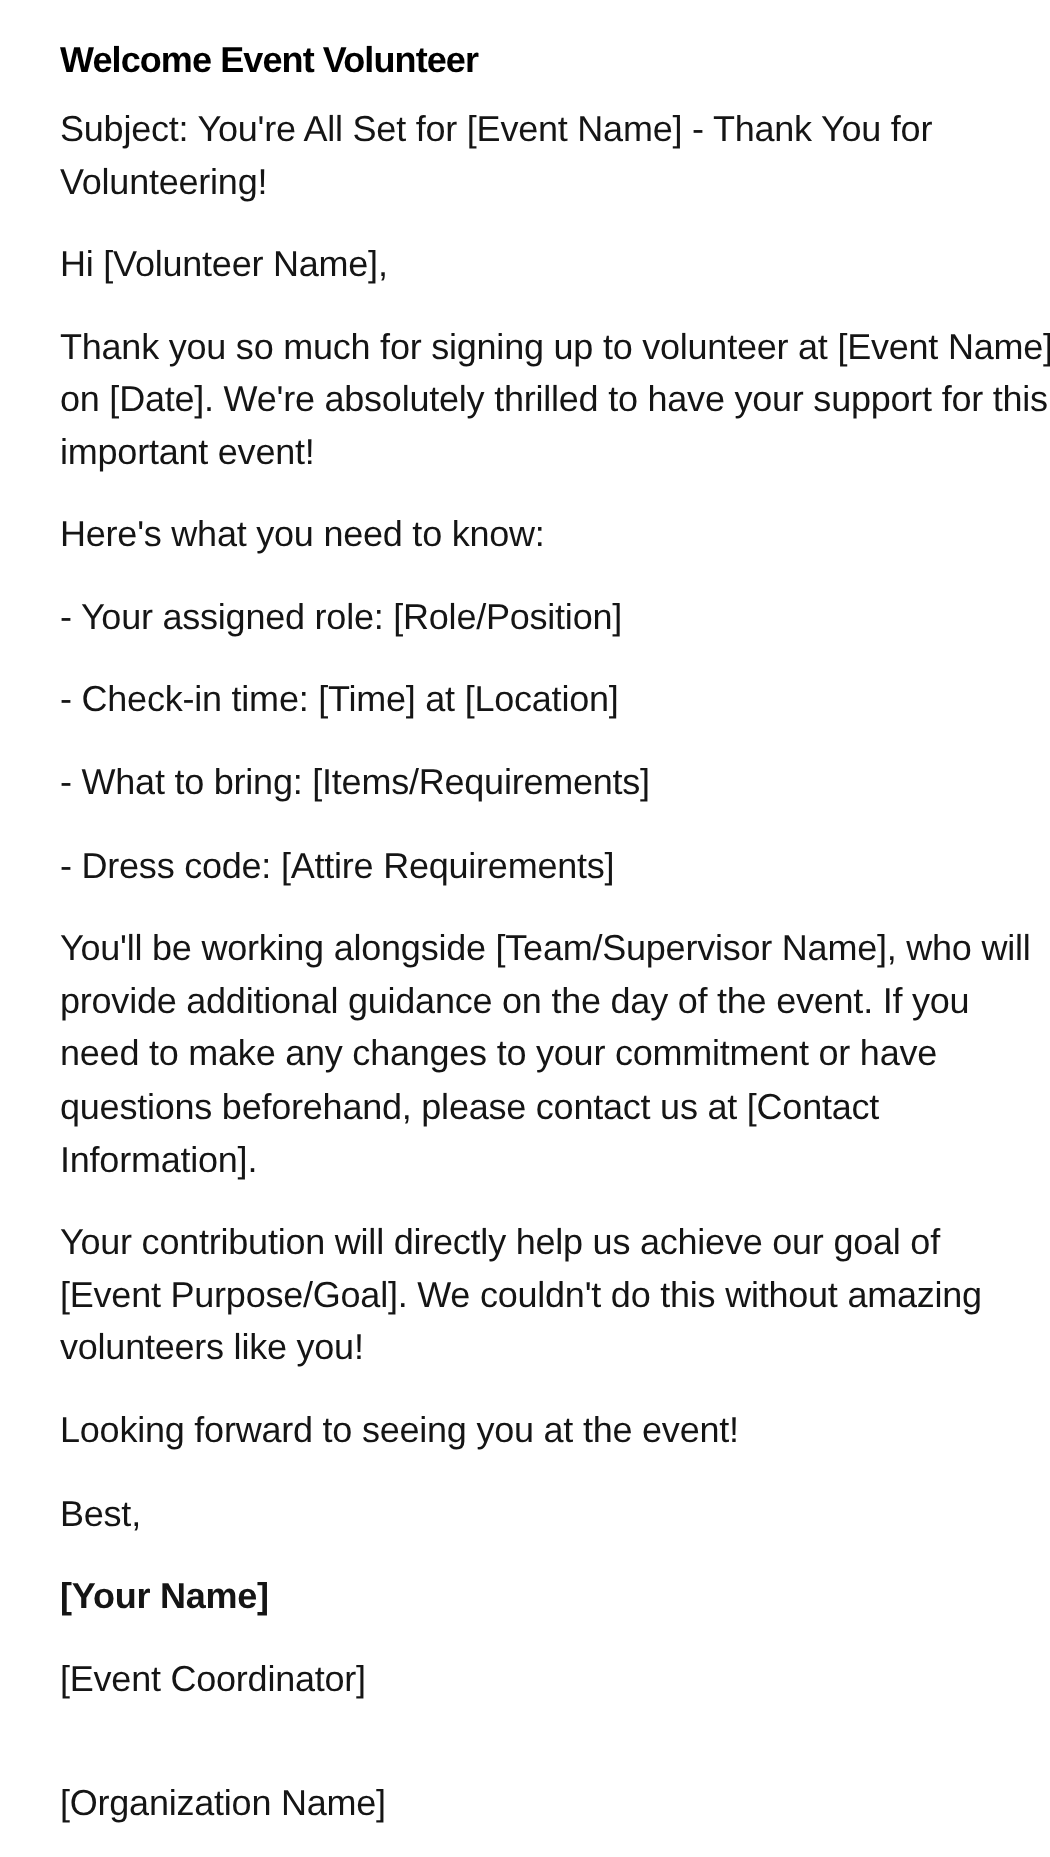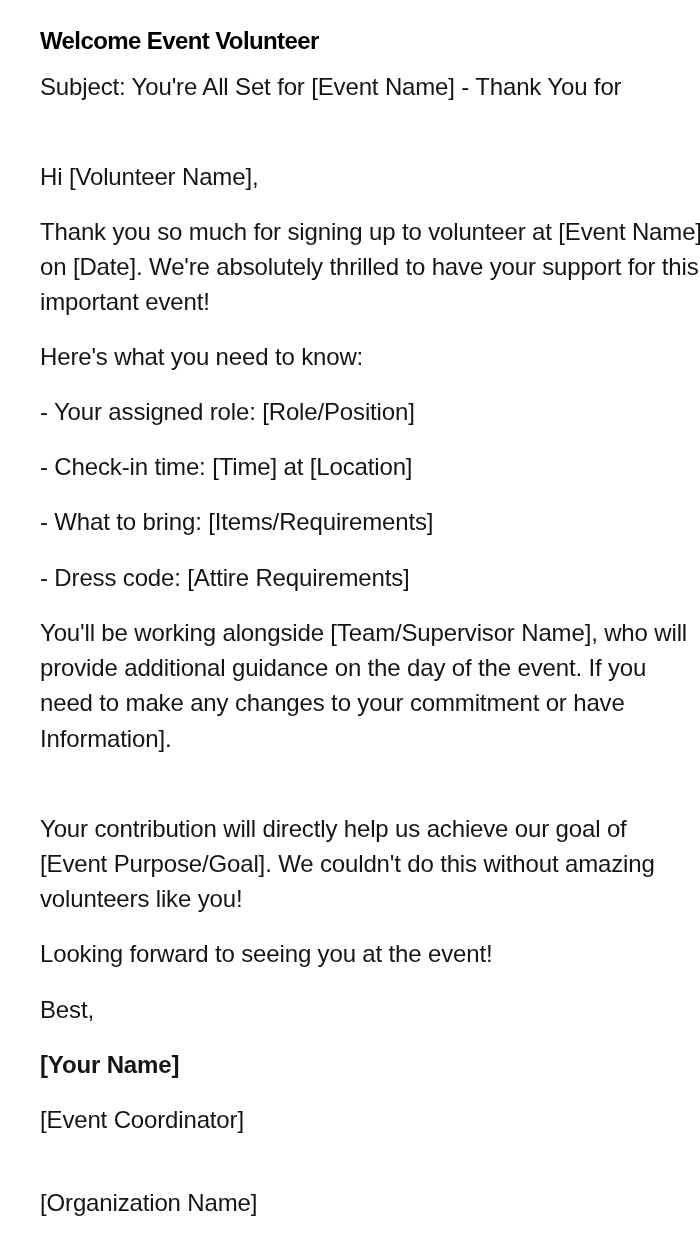--- a/index.html
+++ b/index.html
@@ -49,20 +49,21 @@
   </style>
 </head>
 <body>
 
 <div class="doc">
 
   <h1 class="title">Welcome Event Volunteer</h1>
 
   <p class="para" style="top:69px;">
     <span class="line">Subject: You're All Set for [Event Name] - Thank You for</span>
+    <span class="line">Volunteering!</span>
   </p>
 
   <p class="para" style="top:159px;">
     <span class="line">Hi [Volunteer Name],</span>
   </p>
 
   <p class="para" style="top:214px;">
     <span class="line">Thank you so much for signing up to volunteer at [Event Name]</span>
     <span class="line">on [Date]. We're absolutely thrilled to have your support for this</span>
     <span class="line">important event!</span>
@@ -82,20 +83,21 @@
     <span class="line">- What to bring: [Items/Requirements]</span>
   </p>
   <p class="para" style="top:560px;">
     <span class="line">- Dress code: [Attire Requirements]</span>
   </p>
 
   <p class="para" style="top:615px;">
     <span class="line">You'll be working alongside [Team/Supervisor Name], who will</span>
     <span class="line">provide additional guidance on the day of the event. If you</span>
     <span class="line">need to make any changes to your commitment or have</span>
+    <span class="line">questions beforehand, please contact us at [Contact</span>
     <span class="line">Information].</span>
   </p>
 
   <p class="para" style="top:811px;">
     <span class="line">Your contribution will directly help us achieve our goal of</span>
     <span class="line">[Event Purpose/Goal]. We couldn't do this without amazing</span>
     <span class="line">volunteers like you!</span>
   </p>
 
   <p class="para" style="top:936px;">

